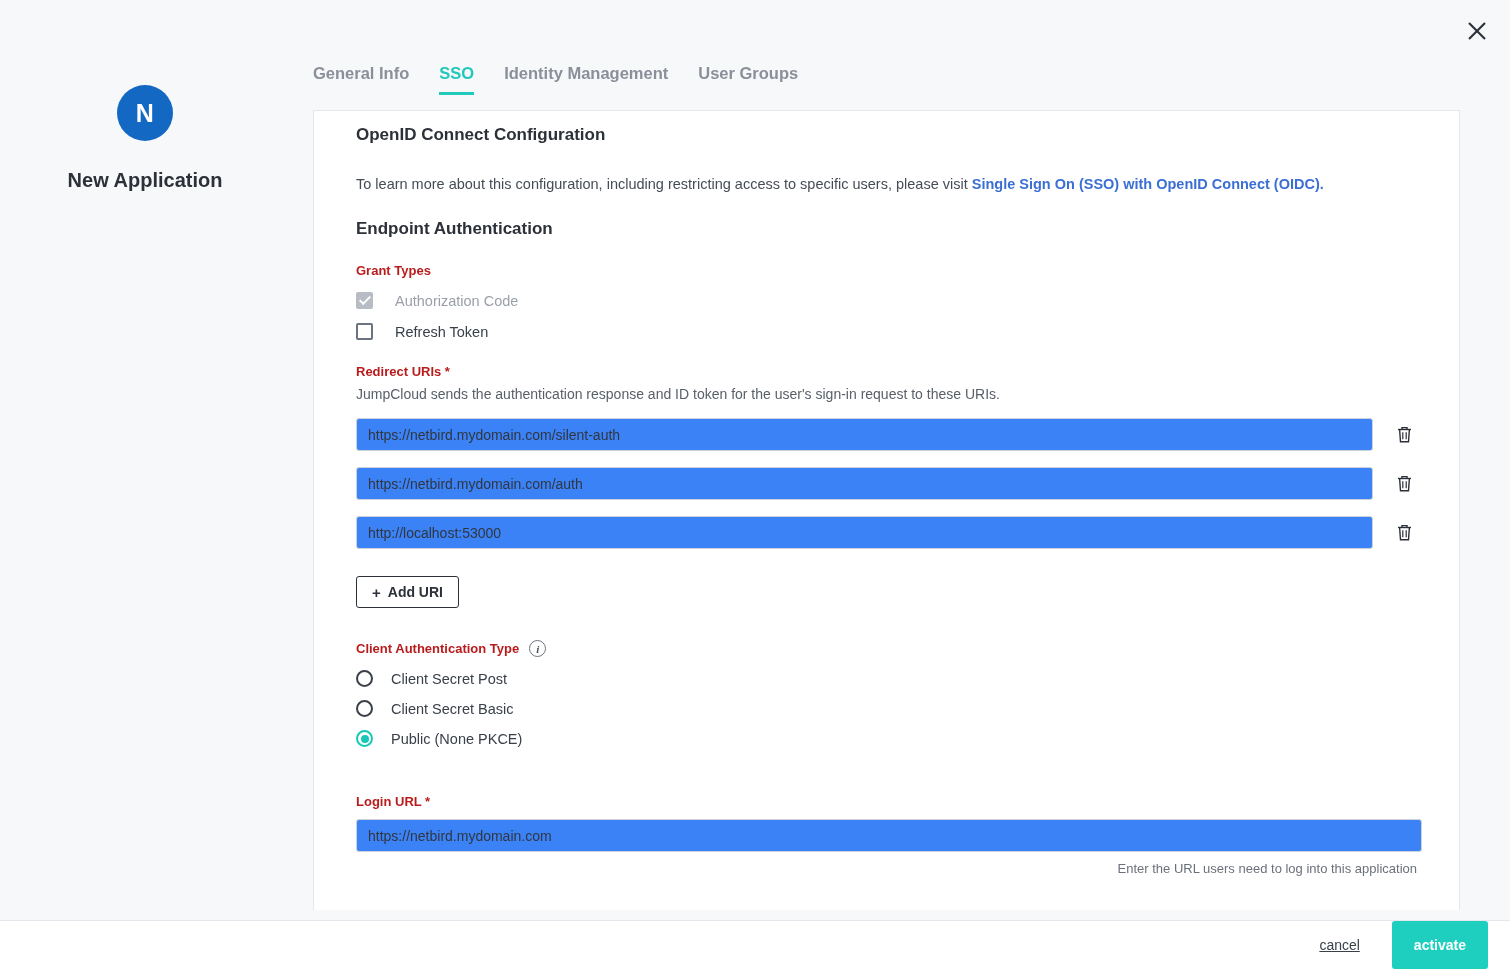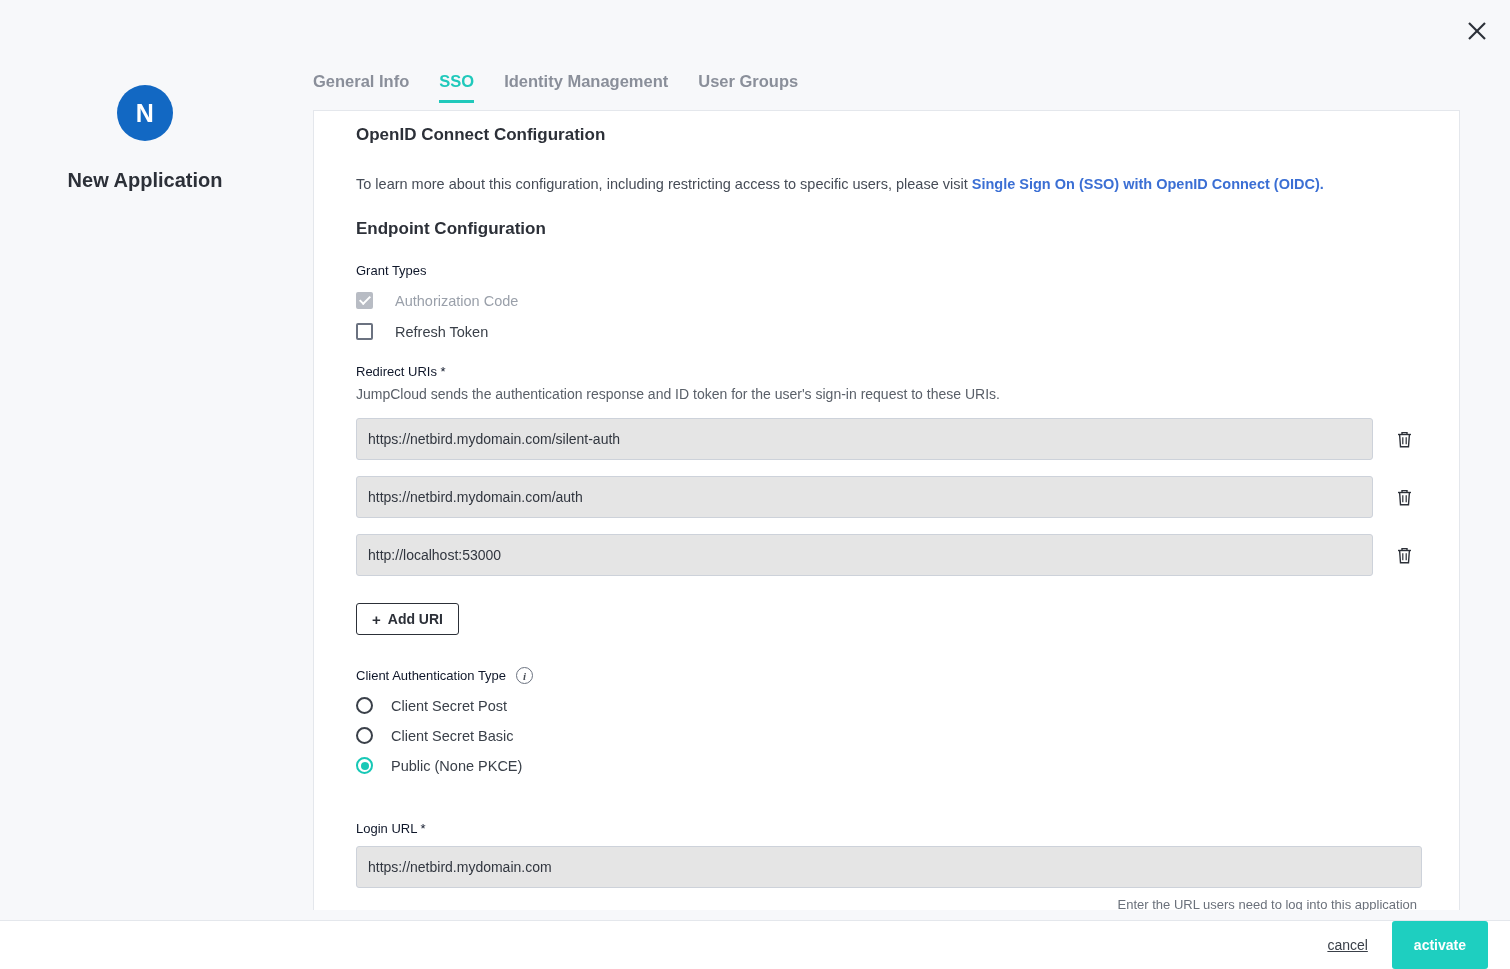--- a/index.html
+++ b/index.html
@@ -72,21 +72,20 @@
   }
 
   
   .tabs {
     position: absolute;
     left: 313px;
     top: 64px;
     display: flex;
     align-items: center;
     gap: 30px;
-    margin-top: 8px;
   }
   .tab {
     font-size: 16.5px;
     font-weight: bold;
     color: #8a8f9a;
     padding-bottom: 9px;
     cursor: pointer;
     border-bottom: 3px solid transparent;
     white-space: nowrap;
   }
@@ -130,22 +129,22 @@
   }
   h3.sub-title {
     font-size: 17px;
     font-weight: bold;
     color: #2c3038;
     margin: 25px 0 0 0;
   }
 
   .field-label {
     font-size: 13px;
-    font-weight: normal;
-    color: #0f172a;
+    font-weight: bold;
+    color: #b91c1c;
     margin-top: 24px;
   }
   .helper-text {
     font-size: 14px;
     color: #5a6069;
     margin-top: 7px;
   }
 
   
   .check-row {
@@ -180,24 +179,24 @@
   .check-label { font-size: 14.5px; color: #3a4049; }
   .check-label.disabled { color: #9aa0aa; }
 
   
   .uri-row {
     display: flex;
     align-items: center;
     margin-top: 16px;
   }
   .text-input {
-    height: 42px;
+    height: 33px;
     border: 1px solid #cdd2da;
     border-radius: 3px;
-    background: #e5e5e5;
+    background: #3b82f6;
     font-size: 14px;
     color: #31363f;
     padding: 0 11px;
     font-family: "Liberation Sans", sans-serif;
     outline: none;
   }
   .uri-input { width: 1017px; }
   .trash-btn {
     margin-left: 20px;
     width: 22px;
@@ -290,21 +289,21 @@
     left: 0;
     bottom: 0;
     width: 1510px;
     height: 49px;
     background: #ffffff;
     border-top: 1px solid #e4e7ec;
     display: flex;
     align-items: center;
     justify-content: flex-end;
     padding-right: 22px;
-    gap: 18px;
+    gap: 26px;
   }
   .cancel-link {
     font-size: 14px;
     color: #3a4049;
     text-decoration: underline;
     cursor: pointer;
     background: none;
     border: none;
     font-family: "Liberation Sans", sans-serif;
   }
@@ -347,21 +346,21 @@
 
   <div class="panel">
     <div class="panel-inner">
 
       <h2 class="section-title">OpenID Connect Configuration</h2>
 
       <p class="intro-text">
         <span>To learn more about this configuration, including restricting access to specific users, please visit </span><a href="#">Single Sign On (SSO) with OpenID Connect (OIDC).</a>
       </p>
 
-      <h3 class="sub-title">Endpoint Configuration</h3>
+      <h3 class="sub-title">Endpoint Authentication</h3>
 
       <div class="field-label">Grant Types</div>
 
       <div class="check-row">
         <span class="checkbox checked"></span>
         <span class="check-label disabled">Authorization Code</span>
       </div>
 
       <div class="check-row">
         <span class="checkbox"></span>

